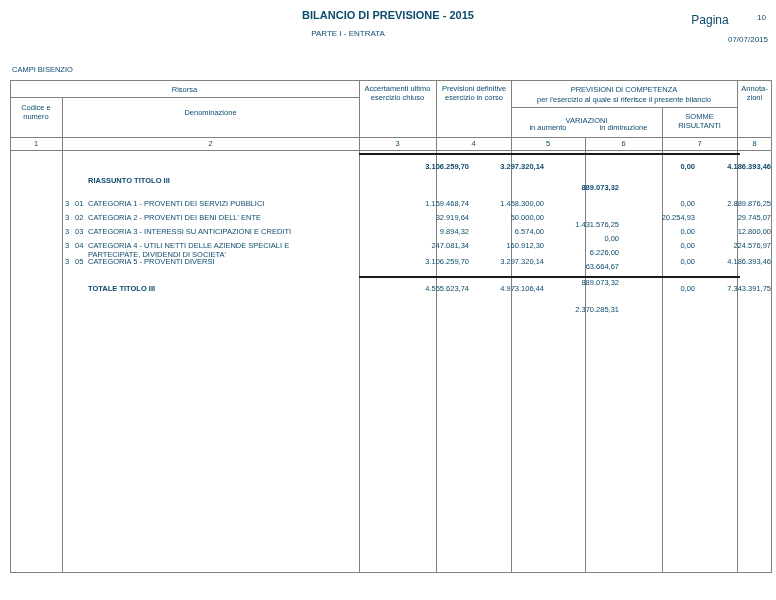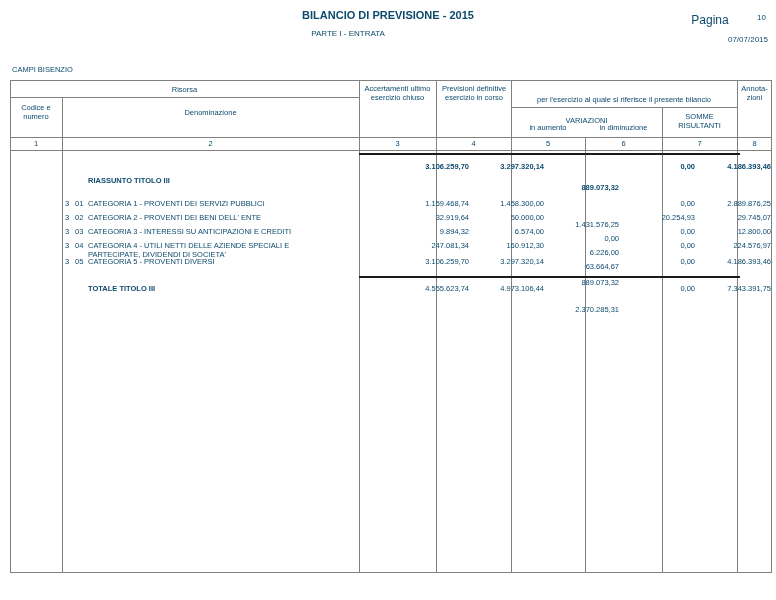--- a/index.html
+++ b/index.html
@@ -63,20 +63,21 @@
   <div class="hline" style="left:10px;top:137px;width:762px;"></div>
   <div class="hline" style="left:10px;top:150px;width:762px;"></div>
   <div class="thick" style="left:359px;top:153px;width:381px;"></div>
   <div class="thick" style="left:359px;top:276px;width:381px;"></div>
 
   <div class="hcell" style="left:10px;top:85px;width:349px;">Risorsa</div>
   <div class="hcell" style="left:10px;top:103px;width:52px;">Codice e numero</div>
   <div class="hcell" style="left:62px;top:108px;width:297px;">Denominazione</div>
   <div class="hcell" style="left:360px;top:84px;width:75px;">Accertamenti ultimo esercizio chiuso</div>
   <div class="hcell" style="left:437px;top:84px;width:74px;">Previsioni definitive esercizio in corso</div>
+  <div class="hcell" style="left:511px;top:85px;width:226px;">PREVISIONI DI COMPETENZA</div>
   <div class="hcell" style="left:511px;top:95px;width:226px;">per l'esercizio al quale si riferisce il presente bilancio</div>
   <div class="hcell" style="left:511px;top:116px;width:151px;">VARIAZIONI</div>
   <div class="hcell" style="left:511px;top:123px;width:74px;">in aumento</div>
   <div class="hcell" style="left:585px;top:123px;width:77px;">in diminuzione</div>
   <div class="hcell" style="left:667px;top:112px;width:65px;">SOMME RISULTANTI</div>
   <div class="hcell" style="left:738px;top:84px;width:33px;">Annota-zioni</div>
 
   <div class="colnum" style="left:10px;width:52px;">1</div>
   <div class="colnum" style="left:62px;width:297px;">2</div>
   <div class="colnum" style="left:359px;width:77px;">3</div>

